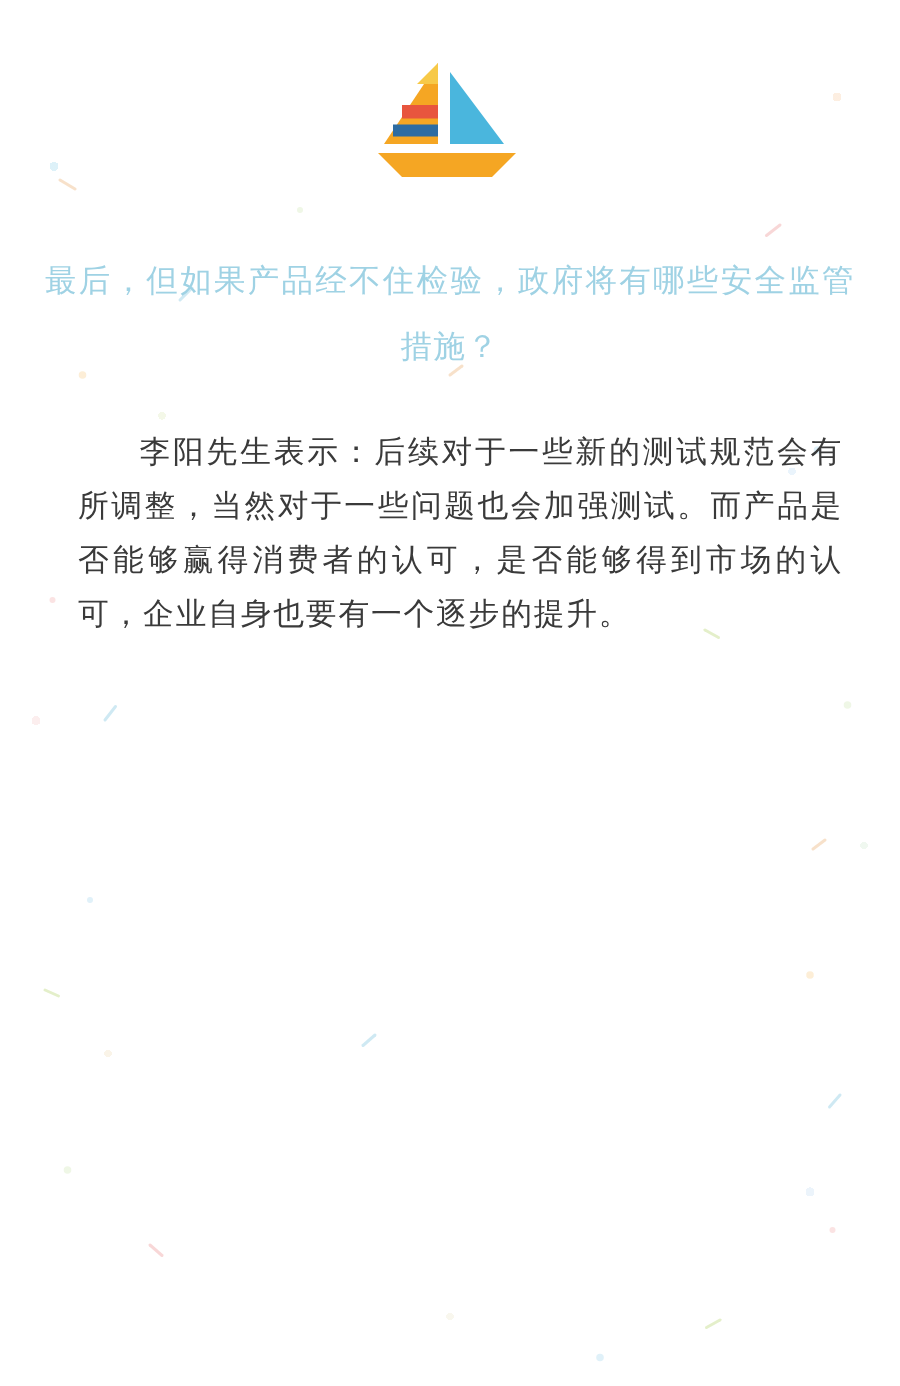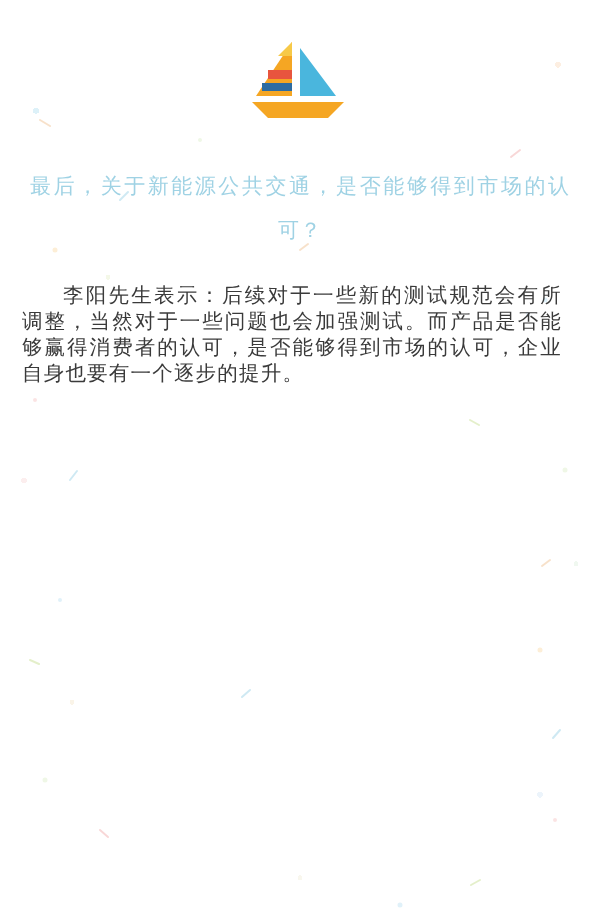--- a/index.html
+++ b/index.html
@@ -58,24 +58,24 @@
     line-height: 44px;
     text-align: justify;
     text-align-last: center;
     letter-spacing: 1px;
     font-family: "DejaVu Sans", "Liberation Sans", sans-serif;
   }
 
   .body-copy {
     position: relative;
     z-index: 2;
-    margin: 30px 38px 0 22px;
+    margin: 30px 38px 0 52px;
     color: #3a3a3a;
     font-size: 20.5px;
-    line-height: 26px;
+    line-height: 36px;
     letter-spacing: 1.2px;
     font-family: "DejaVu Sans", "Liberation Sans", sans-serif;
   }
   .body-copy p {
     margin: 0 0 0 0;
     text-indent: 2em;
     text-align: justify;
   }
 </style>
 </head>
@@ -126,19 +126,19 @@
         <path d="M60 14 L96 62 L60 62 Z" fill="#4ab6dd"></path>
 
         <rect x="52" y="8" width="4" height="54" fill="#ffffff"></rect>
 
         <path d="M12 68 L104 68 L88 84 L28 84 Z" fill="#f5a623"></path>
         <rect x="12" y="68" width="92" height="4" fill="#ffffff" opacity="0"></rect>
       </svg>
     </span>
   </div>
 
-  <div class="question">最后，关于新能源公共交通，是否能够得到市场的认可？</div>
+  <div class="question">最后，但如果产品经不住检验，政府将有哪些安全监管措施？</div>
 
   <div class="body-copy">
     <p>李阳先生表示：后续对于一些新的测试规范会有所调整，当然对于一些问题也会加强测试。而产品是否能够赢得消费者的认可，是否能够得到市场的认可，企业自身也要有一个逐步的提升。</p>
   </div>
 
 </div>
 
 </body></html>

